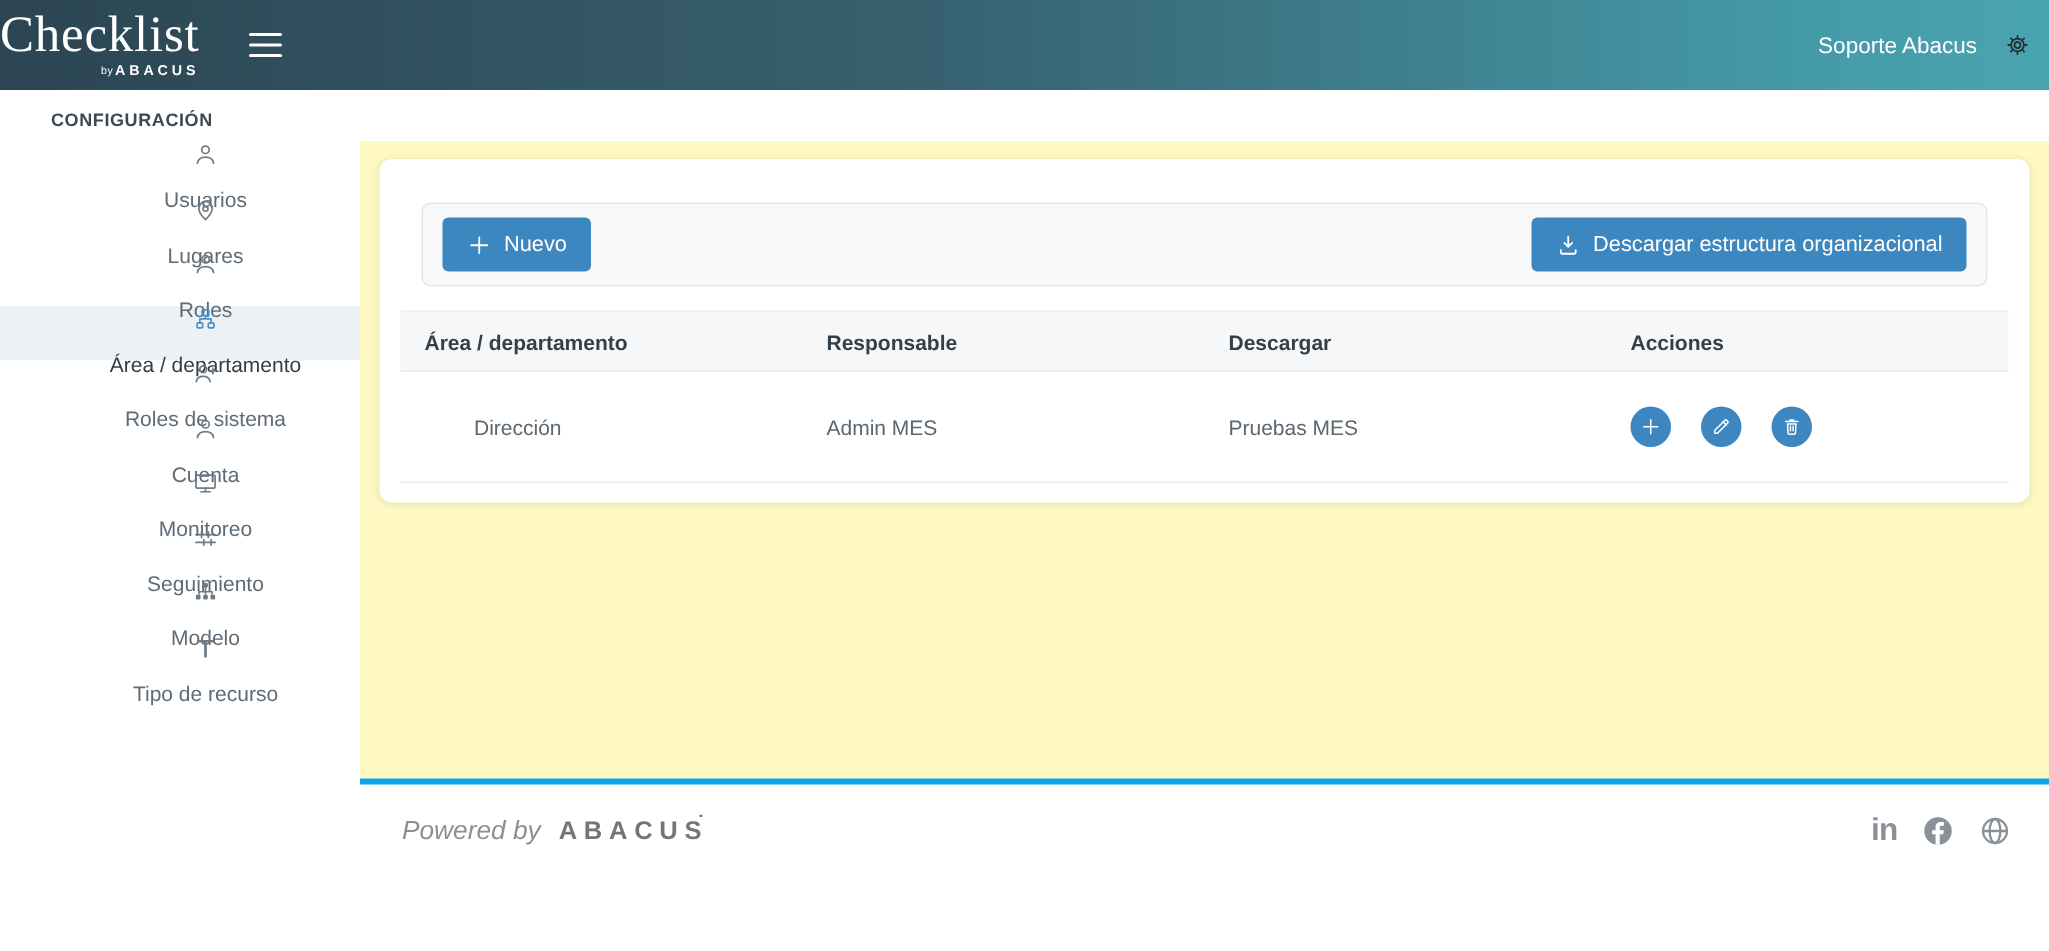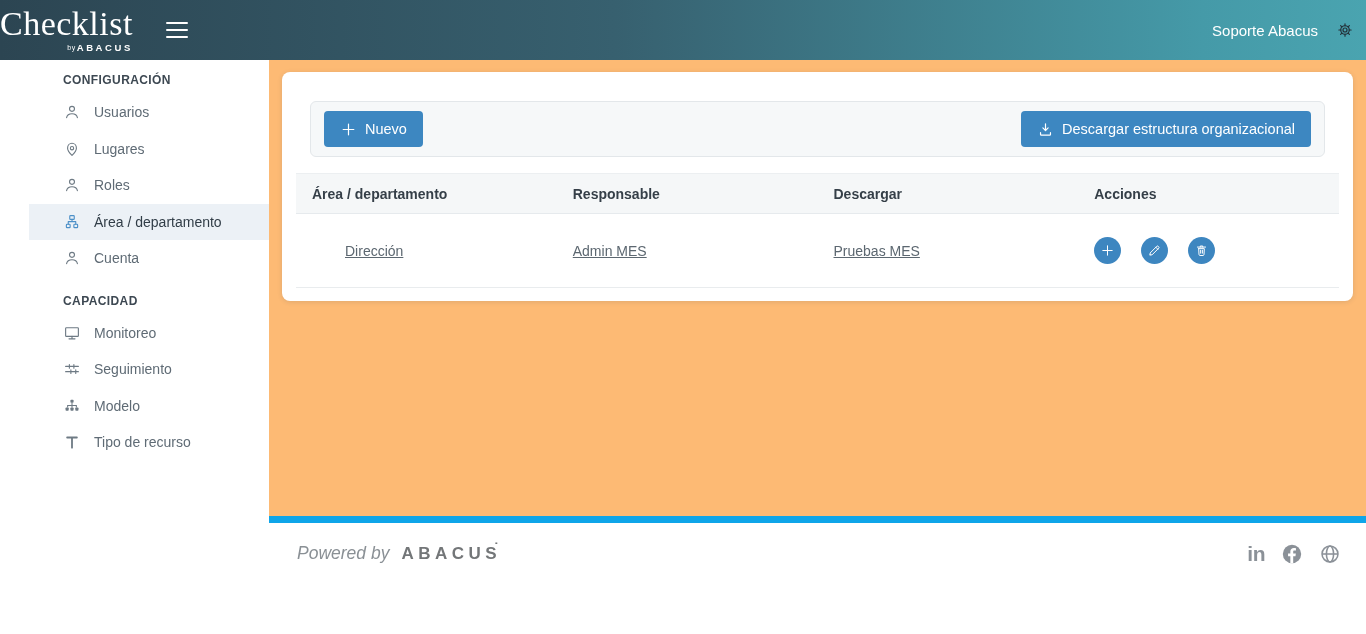--- a/index.html
+++ b/index.html
@@ -16,62 +16,62 @@
             letter-spacing:2.6px;margin-top:2px;}
   .logo-sub .by{font-size:7px;font-weight:normal;letter-spacing:.5px;vertical-align:1px;margin-right:1px;}
   .hamburger{margin-left:33px;width:22px;display:flex;flex-direction:column;gap:4.5px;cursor:pointer;}
   .hamburger span{display:block;height:2.6px;background:#fff;border-radius:2px;}
   .header-spacer{flex:1;}
   .user-label{color:#fff;font-size:15px;margin-right:19px;cursor:pointer;}
   .header-gear{margin-right:13px;cursor:pointer;display:flex;}
   .header-gear svg{width:16px;height:16px;stroke:#243139;fill:none;stroke-width:1.8;stroke-linecap:round;}
 
   
-  .layout{display:flex;height:524px;padding-left:29px;}
+  .layout{display:flex;height:524px;}
 
   
   .sidebar{width:240px;flex:none;background:#fff;padding-top:12px;overflow:hidden;}
   .side-title{font-size:12px;font-weight:bold;color:#3d4852;letter-spacing:.4px;
               padding-left:34px;line-height:16px;margin:0 0 6px;}
   .side-title.later{margin-top:16px;}
   .side-item{height:36.5px;display:flex;align-items:center;padding-left:34px;gap:13px;
-             font-size:14px;color:#5f6b75;cursor:pointer;}
+             font-size:14px;color:#5f6b75;cursor:pointer;flex-direction:column;}
   .side-item.selected{background:#ecf1f6;color:#313d47;}
   .ic{width:18px;height:18px;stroke:#6e7a84;fill:none;stroke-width:1.5;
       stroke-linecap:round;stroke-linejoin:round;flex:none;}
   .ic.filled{fill:#6e7a84;stroke:none;}
   .side-item.selected .ic{stroke:#4c90c8;}
 
   
-  .main{flex:1;display:flex;flex-direction:column;background:#fdba74;min-width:0;}
+  .main{flex:1;display:flex;flex-direction:column;background:#fef9c3;min-width:0;margin-top:34px;}
   .content{flex:1;padding:12px 13px 0;}
   .card{background:#fff;border-radius:8px;box-shadow:0 1px 5px rgba(45,65,85,.14);
         padding:15px 14px 13px;}
   .toolbar{margin:14px 14px 16px;background:#f6f8f9;border:1px solid #e3e7ea;border-radius:6px;
            height:54px;display:flex;align-items:center;justify-content:space-between;padding:0 13px;}
   .btn{background:#3d87c1;color:#fff;border:none;border-radius:4px;height:36px;
        display:inline-flex;align-items:center;gap:8px;padding:0 16px;font-size:14.5px;
        font-family:inherit;cursor:pointer;}
   .btn svg{width:17px;height:17px;stroke:#fff;fill:none;stroke-width:1.7;stroke-linecap:round;stroke-linejoin:round;}
 
   table{width:100%;border-collapse:collapse;}
   thead th{background:#f5f7f8;border-top:1px solid #eceff1;border-bottom:1px solid #e6eaed;
            height:39px;font-size:14px;color:#353f48;font-weight:bold;text-align:left;
            padding:0 0 0 16px;}
   tbody td{height:73px;border-bottom:1px solid #e9ecee;color:#5c6770;font-size:14px;
-           padding:0 0 0 16px;text-decoration:underline;}
+           padding:0 0 0 16px;}
   td.cell-indent{padding-left:49px;}
   .actions-wrap{display:flex;gap:20px;align-items:center;}
   .act-btn{width:27px;height:27px;border-radius:50%;background:#3d86c0;border:none;
            display:inline-flex;align-items:center;justify-content:center;cursor:pointer;padding:0;}
   .act-btn svg{width:15px;height:15px;stroke:#fff;fill:none;stroke-width:1.6;
                stroke-linecap:round;stroke-linejoin:round;}
 
   
-  .footer{height:61px;background:#fff;border-top:7px solid #0ea5e9;display:flex;
+  .footer{height:61px;background:#fff;border-top:4px solid #0ea5e9;display:flex;
           align-items:center;justify-content:space-between;padding:0 25px 0 28px;flex:none;}
   .powered{display:flex;align-items:baseline;gap:12px;}
   .powered-text{font-style:italic;color:#8a9095;font-size:17.5px;}
   .brandmark{font-weight:bold;letter-spacing:4.5px;color:#737678;font-size:17px;position:relative;}
   .brandmark::after{content:"˙";position:absolute;top:-4px;right:-2px;font-size:14px;}
   .social{display:flex;align-items:center;gap:16px;}
   .social .s-ic{cursor:pointer;display:flex;align-items:center;text-align:right;}
   .linkedin-txt{font-size:21px;font-weight:bold;color:#8b9198;letter-spacing:-.5px;line-height:1;}
   .s-ic svg{width:22px;height:22px;}
 </style>
@@ -135,31 +135,37 @@
       <div class="side-item selected">
         <svg class="ic" viewBox="0 0 24 24">
             <rect x="9" y="3.5" width="6" height="5" rx="1"></rect>
             <path d="M12 8.5v3M7 15v-3.5h10V15"></path>
             <rect x="4.5" y="15" width="5" height="4.5" rx="1"></rect>
             <rect x="14.5" y="15" width="5" height="4.5" rx="1"></rect>
           </svg>
         <span>Área / departamento</span>
       </div>
 
+      <div class="side-item">
+        <svg class="ic" viewBox="0 0 24 24">
+            <circle cx="10" cy="8.3" r="3"></circle>
+            <path d="M3.8 19.3c.6-3.2 3.1-4.7 6.2-4.7s5.6 1.5 6.2 4.7M18.6 7.2v5M16.1 9.7h5"></path>
+          </svg>
+        <span>Roles de sistema</span>
+      </div>
 
 
       <div class="side-item">
         <svg class="ic" viewBox="0 0 24 24">
             <circle cx="12" cy="7.8" r="3.3"></circle>
             <path d="M4.8 19.6c.6-3.6 3.5-5.3 7.2-5.3s6.6 1.7 7.2 5.3"></path>
           </svg>
         <span>Cuenta</span>
       </div>
 
-      <div class="side-title later">CAPACIDAD</div>
 
       <div class="side-item">
         <svg class="ic" viewBox="0 0 24 24">
             <rect x="3.5" y="5" width="17" height="11.5" rx="1"></rect>
             <path d="M12 16.5v3M8 19.8h8"></path>
           </svg>
         <span>Monitoreo</span>
       </div>
 
       <div class="side-item">

